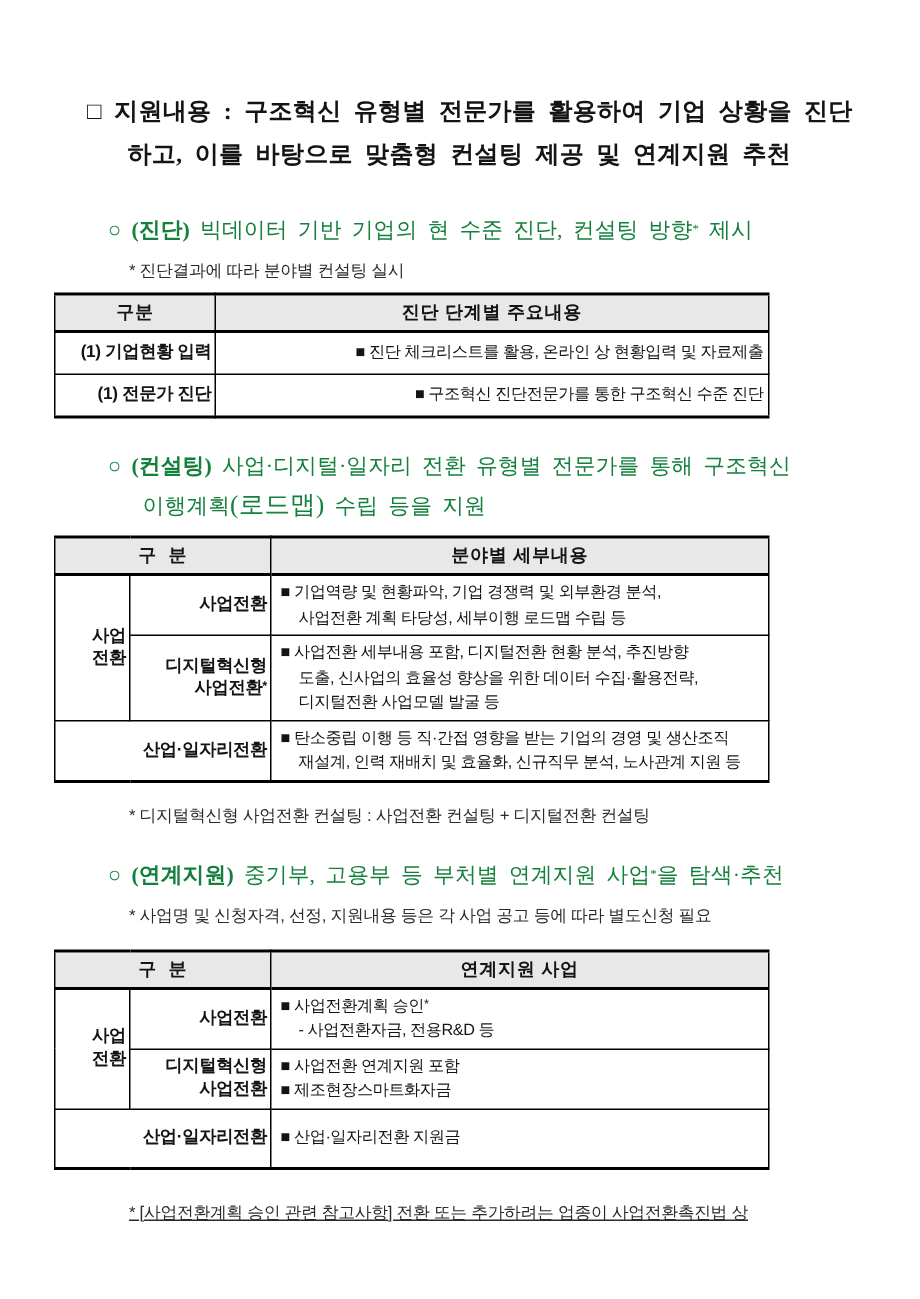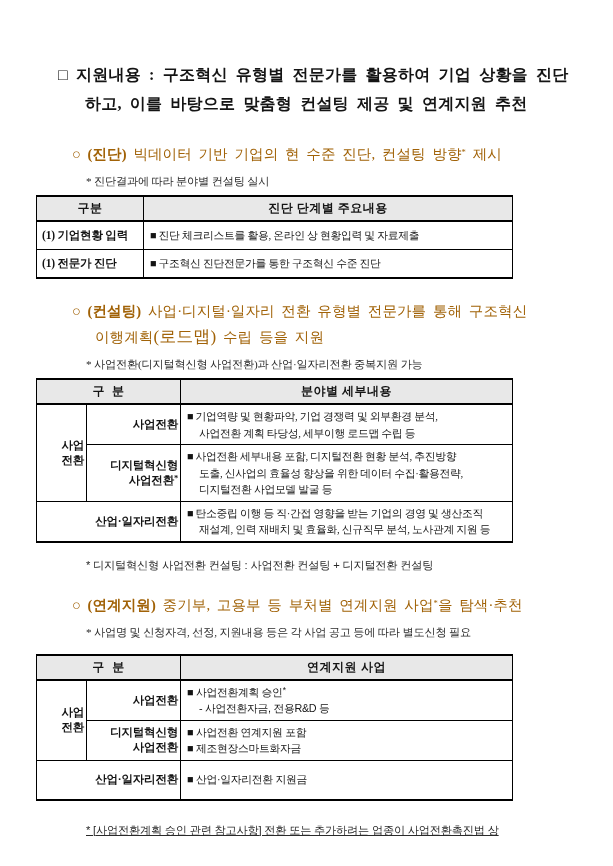--- a/index.html
+++ b/index.html
@@ -9,21 +9,21 @@
     box-sizing:border-box;padding-top:60px;
   }
   
   .title-block{
     margin:0 40px 12px 58px;font-family:"Liberation Serif",serif;
     font-size:16px;font-weight:bold;line-height:29px;word-spacing:4px;letter-spacing:.2px;
   }
   .title-line2{margin-left:27px;}
   .h2{
     margin-left:72px;font-family:"Liberation Serif",serif;
-    font-size:14.5px;line-height:25px;word-spacing:3px;letter-spacing:.1px;color:#a16207;
+    font-size:14.5px;line-height:25px;word-spacing:3px;letter-spacing:.1px;color:#15803d;
   }
   .h2 .h2-label{font-weight:bold;}
   .h2-line2{margin-left:23px;}
   sup.star{font-size:8.5px;vertical-align:top;position:relative;top:-2px;}
   .small-paren{font-size:17px;}
   
   .fn{
     margin-left:86px;font-size:11.2px;color:#2a2a2a;line-height:16px;letter-spacing:-.2px;
   }
   
@@ -38,27 +38,27 @@
   }
   td.lbl{
     font-size:11.5px;font-weight:bold;text-align:right;vertical-align:middle;
     padding:2px 2px;line-height:15px;letter-spacing:-.2px;
   }
   td.cnt{
     font-size:10.8px;text-align:left;vertical-align:middle;
     padding:3px 3px 3px 6px;line-height:16.5px;letter-spacing:-.3px;white-space:nowrap;
   }
   .cnt .indent{padding-left:12px;}
-  .t1 td{height:21px;}
-  .t1 td.lbl{text-align:left;padding-left:5px;}
+  .t1 td{height:21px;text-align:right;}
+  .t1 td.lbl{text-align:right;padding-left:5px;}
   .t1 col.c1{width:107px;}
   .t23 col.c1{width:50px;}
   .t23 col.c2{width:94px;}
   
-  .mt-s{margin-top:6px;font-family:Liberation Serif, serif;}
+  .mt-s{margin-top:6px;}
   .mt-m{margin-top:14px;}
   .mt-l{margin-top:20px;}
   .mt-xl{margin-top:24px;}
 </style>
 </head>
 <body>
 
 <div class="page">
 
   <div class="title-block">
@@ -89,21 +89,20 @@
         <td class="lbl">(1) 전문가 진단</td>
         <td class="cnt">■ 구조혁신 진단전문가를 통한 구조혁신 수준 진단</td>
       </tr>
     </tbody>
   </table>
 
   <div class="h2 mt-l">
     <div><span>○</span> <span class="h2-label">(컨설팅)</span><span> 사업·디지털·일자리 전환 유형별 전문가를 통해 구조혁신</span></div>
     <div class="h2-line2"><span>이행계획</span><span class="small-paren">(로드맵)</span><span> 수립 등을 지원</span></div>
   </div>
-  <div class="fn mt-s">* 사업전환(디지털혁신형 사업전환)과 산업·일자리전환 중복지원 가능</div>
 
   <table class="t23 mt-s">
     <colgroup>
         <col class="c1">
         <col class="c2">
         <col>
       </colgroup>
     <thead>
       <tr>
         <th colspan="2">구&nbsp;&nbsp;분</th>

